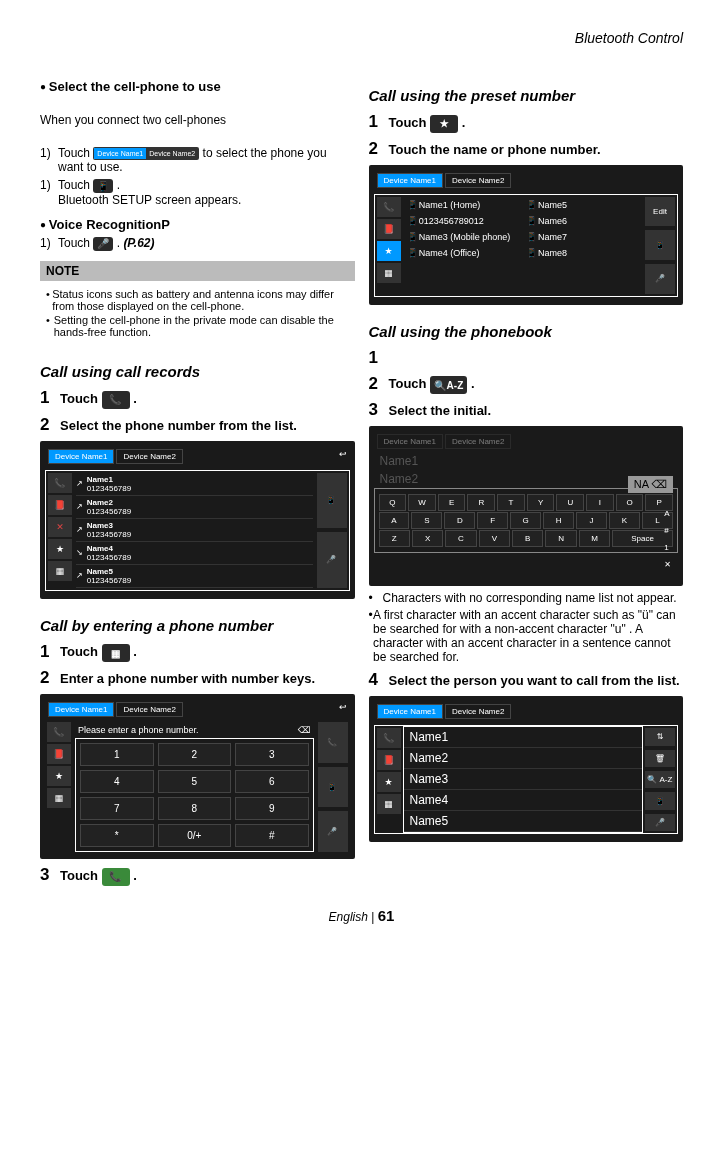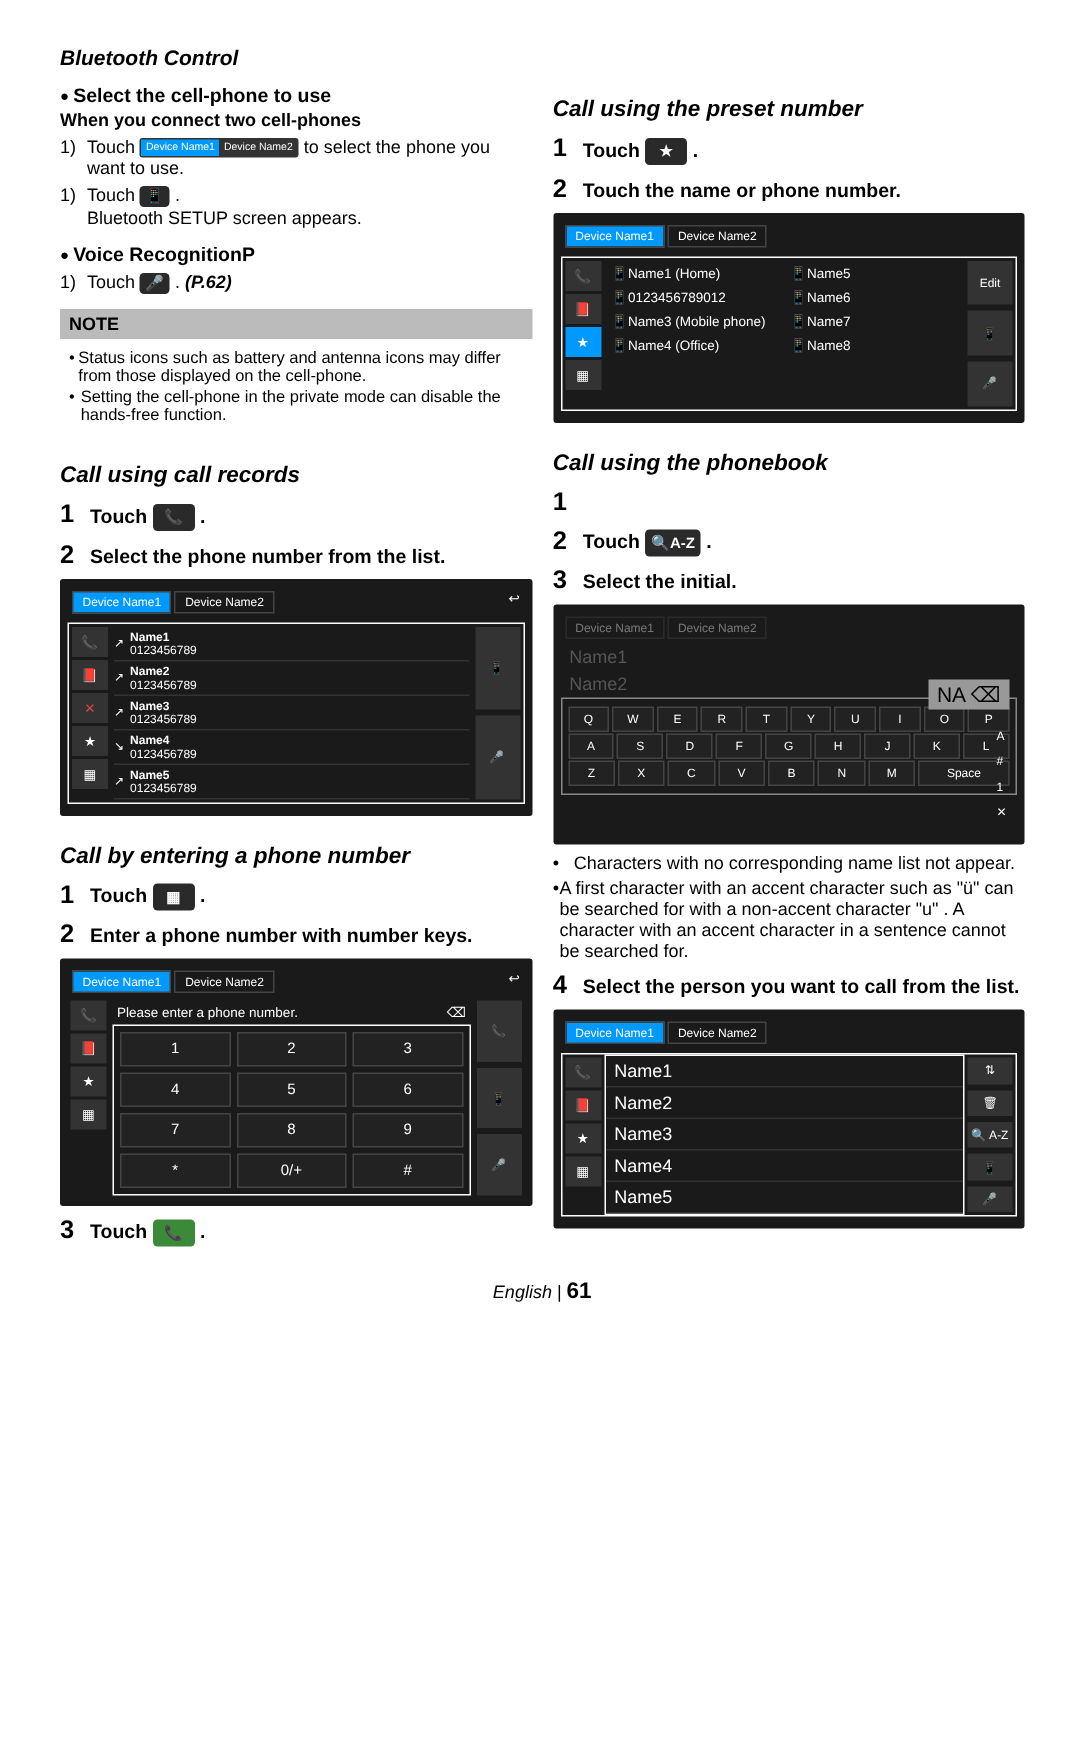--- a/index.html
+++ b/index.html
@@ -6,45 +6,45 @@
   font-family: "Segoe UI", Arial, sans-serif;
   font-size: 12px;
   color: #000;
   margin: 0;
   padding: 30px 40px;
   width: 723px;
   box-sizing: border-box;
   background: #fff;
 }
 .header-title {
-  font-weight: bold;
+  font-weight: normal;
   font-style: italic;
+  text-align: right;
   font-size: 14px;
-  margin-bottom: 0;
+  margin-bottom: 23px;
 }
 .cols {
   display: flex;
   gap: 14px;
 }
 .col {
   flex: 1;
 }
 .bullet-head {
   font-weight: bold;
   font-size: 13px;
   margin: 10px 0 2px 0;
 }
 .bullet-head::before {
   content: "● ";
   font-size: 10px;
   vertical-align: 1px;
 }
 .plain {
-  margin: 2px 0;
-  font-weight: bold;
+  margin: 19px 0;
 }
 .num-step {
   display: flex;
   margin: 4px 0;
 }
 .num-step .num {
   width: 18px;
   font-size: 12px;
 }
 .num-step .txt {
@@ -245,21 +245,21 @@
   color:#555;
   font-size:12px;
   padding:2px 6px;
 }
 .search-overlay {
   position:absolute;
   right:10px;
   top:50px;
   background:#999;
   padding:2px 6px;
-  font-size:14px;
+  font-size:11px;
   color:#000;
 }
 .list-names .n{
   color:#fff;
   padding:3px 6px;
   font-size:12px;
   border-bottom:1px solid #333;
 }
 </style>
 </head>

